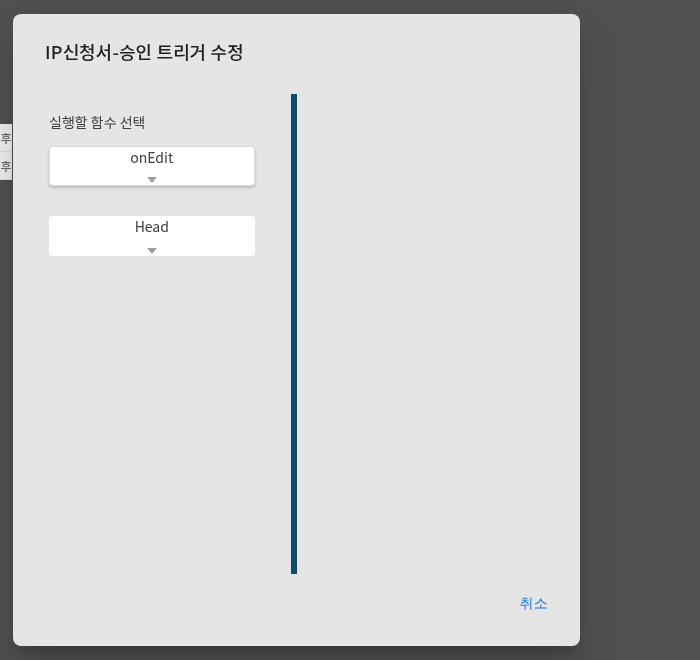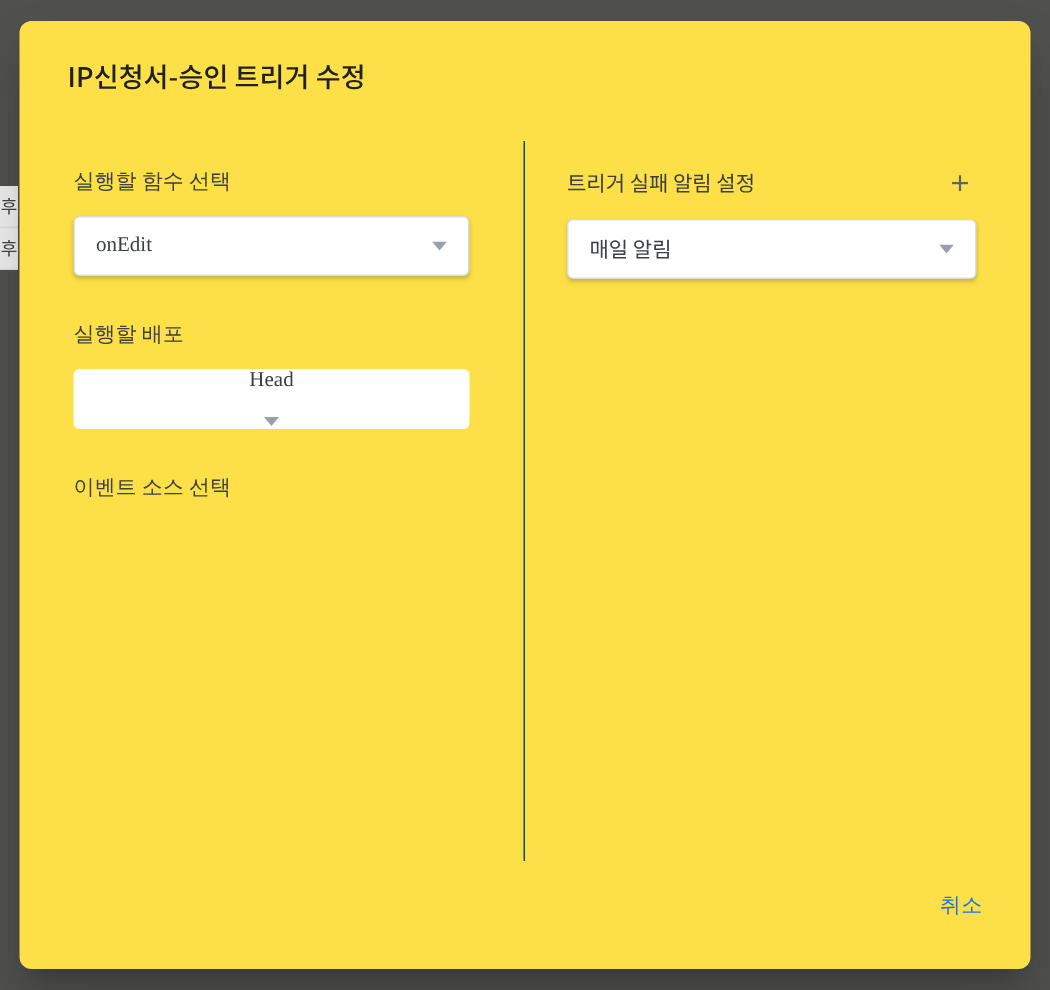--- a/index.html
+++ b/index.html
@@ -24,23 +24,23 @@
       font-size: 12px;
       line-height: 28px;
       text-align: center;
     }
     .bg-row.r1 { top: 124px; }
     .bg-row.r2 { top: 152px; }
     .dialog {
       position: absolute;
       top: 14px;
       left: 13px;
-      width: 674px;
+      width: 567px;
       height: 632px;
-      background: #fde047;
+      background: #e5e5e5;
       border-radius: 8px;
       box-shadow: 0 11px 15px -7px rgba(0,0,0,.2), 0 24px 38px 3px rgba(0,0,0,.14);
       display: flex;
       flex-direction: column;
     }
     .dialog-header {
       padding: 24px 32px 10px 32px;
     }
     .dialog-title {
       font-size: 18px;
@@ -52,24 +52,23 @@
       flex: 1;
       display: flex;
       padding: 0 24px;
       margin-top: 20px;
     }
     .col {
       padding: 18px 10px 0 10px;
     }
     .col-left {
       width: 50%;
-      border-right: 1px solid #0c4a6e;
+      border-right: 6px solid #0c4a6e;
       padding-left: 12px;
       padding-right: 36px;
-      font-family: Liberation Serif, serif;
     }
     .col-right {
       width: 50%;
       padding-left: 28px;
       padding-right: 12px;
     }
     .field {
       margin-bottom: 30px;
     }
     .field-label-row {
@@ -100,20 +99,21 @@
       border: 1px solid #dadce0;
       border-radius: 4px;
       display: flex;
       align-items: center;
       padding: 0 14px;
       cursor: pointer;
       background: #fff;
     }
     .select.raised {
       box-shadow: 0 2px 3px rgba(60,64,67,.18), 0 1px 2px rgba(60,64,67,.1);
+      flex-direction: column;
     }
     .select.flat {
       border: none;
       box-shadow: none;
       flex-direction: column;
     }
     .select-value {
       flex: 1;
       font-size: 14px;
       color: #3c4043;
@@ -179,62 +179,36 @@
           <span class="select-value">onEdit</span>
           <span class="chev">
             <svg viewBox="0 0 10 6">
                 <path d="M0 0 L5 6 L10 0 Z" fill="currentColor"></path>
               </svg>
           </span>
         </div>
       </div>
 
       <div class="field">
-        <div class="field-label-row">
-          <div class="field-label">실행할 배포</div>
-        </div>
         <div class="select flat">
           <span class="select-value">Head</span>
           <span class="chev">
             <svg viewBox="0 0 10 6">
                 <path d="M0 0 L5 6 L10 0 Z" fill="currentColor"></path>
               </svg>
           </span>
         </div>
       </div>
 
       <div class="field">
-        <div class="field-label-row">
-          <div class="field-label">이벤트 소스 선택</div>
-        </div>
       </div>
 
       <div class="field">
       </div>
 
     </div>
 
-    <div class="col col-right">
-      <div class="field">
-        <div class="field-label-row">
-          <div class="field-label">트리거 실패 알림 설정</div>
-          <div class="plus-icon">
-            <svg viewBox="0 0 24 24">
-                <path d="M11 5h2v14h-2z M5 11h14v2H5z" fill="currentColor"></path>
-              </svg>
-          </div>
-        </div>
-        <div class="select raised">
-          <span class="select-value">매일 알림</span>
-          <span class="chev">
-            <svg viewBox="0 0 10 6">
-                <path d="M0 0 L5 6 L10 0 Z" fill="currentColor"></path>
-              </svg>
-          </span>
-        </div>
-      </div>
-    </div>
   </div>
 
   <div class="dialog-footer">
     <button class="btn btn-text">취소</button>
   </div>
 </div>
 
 </body></html>

